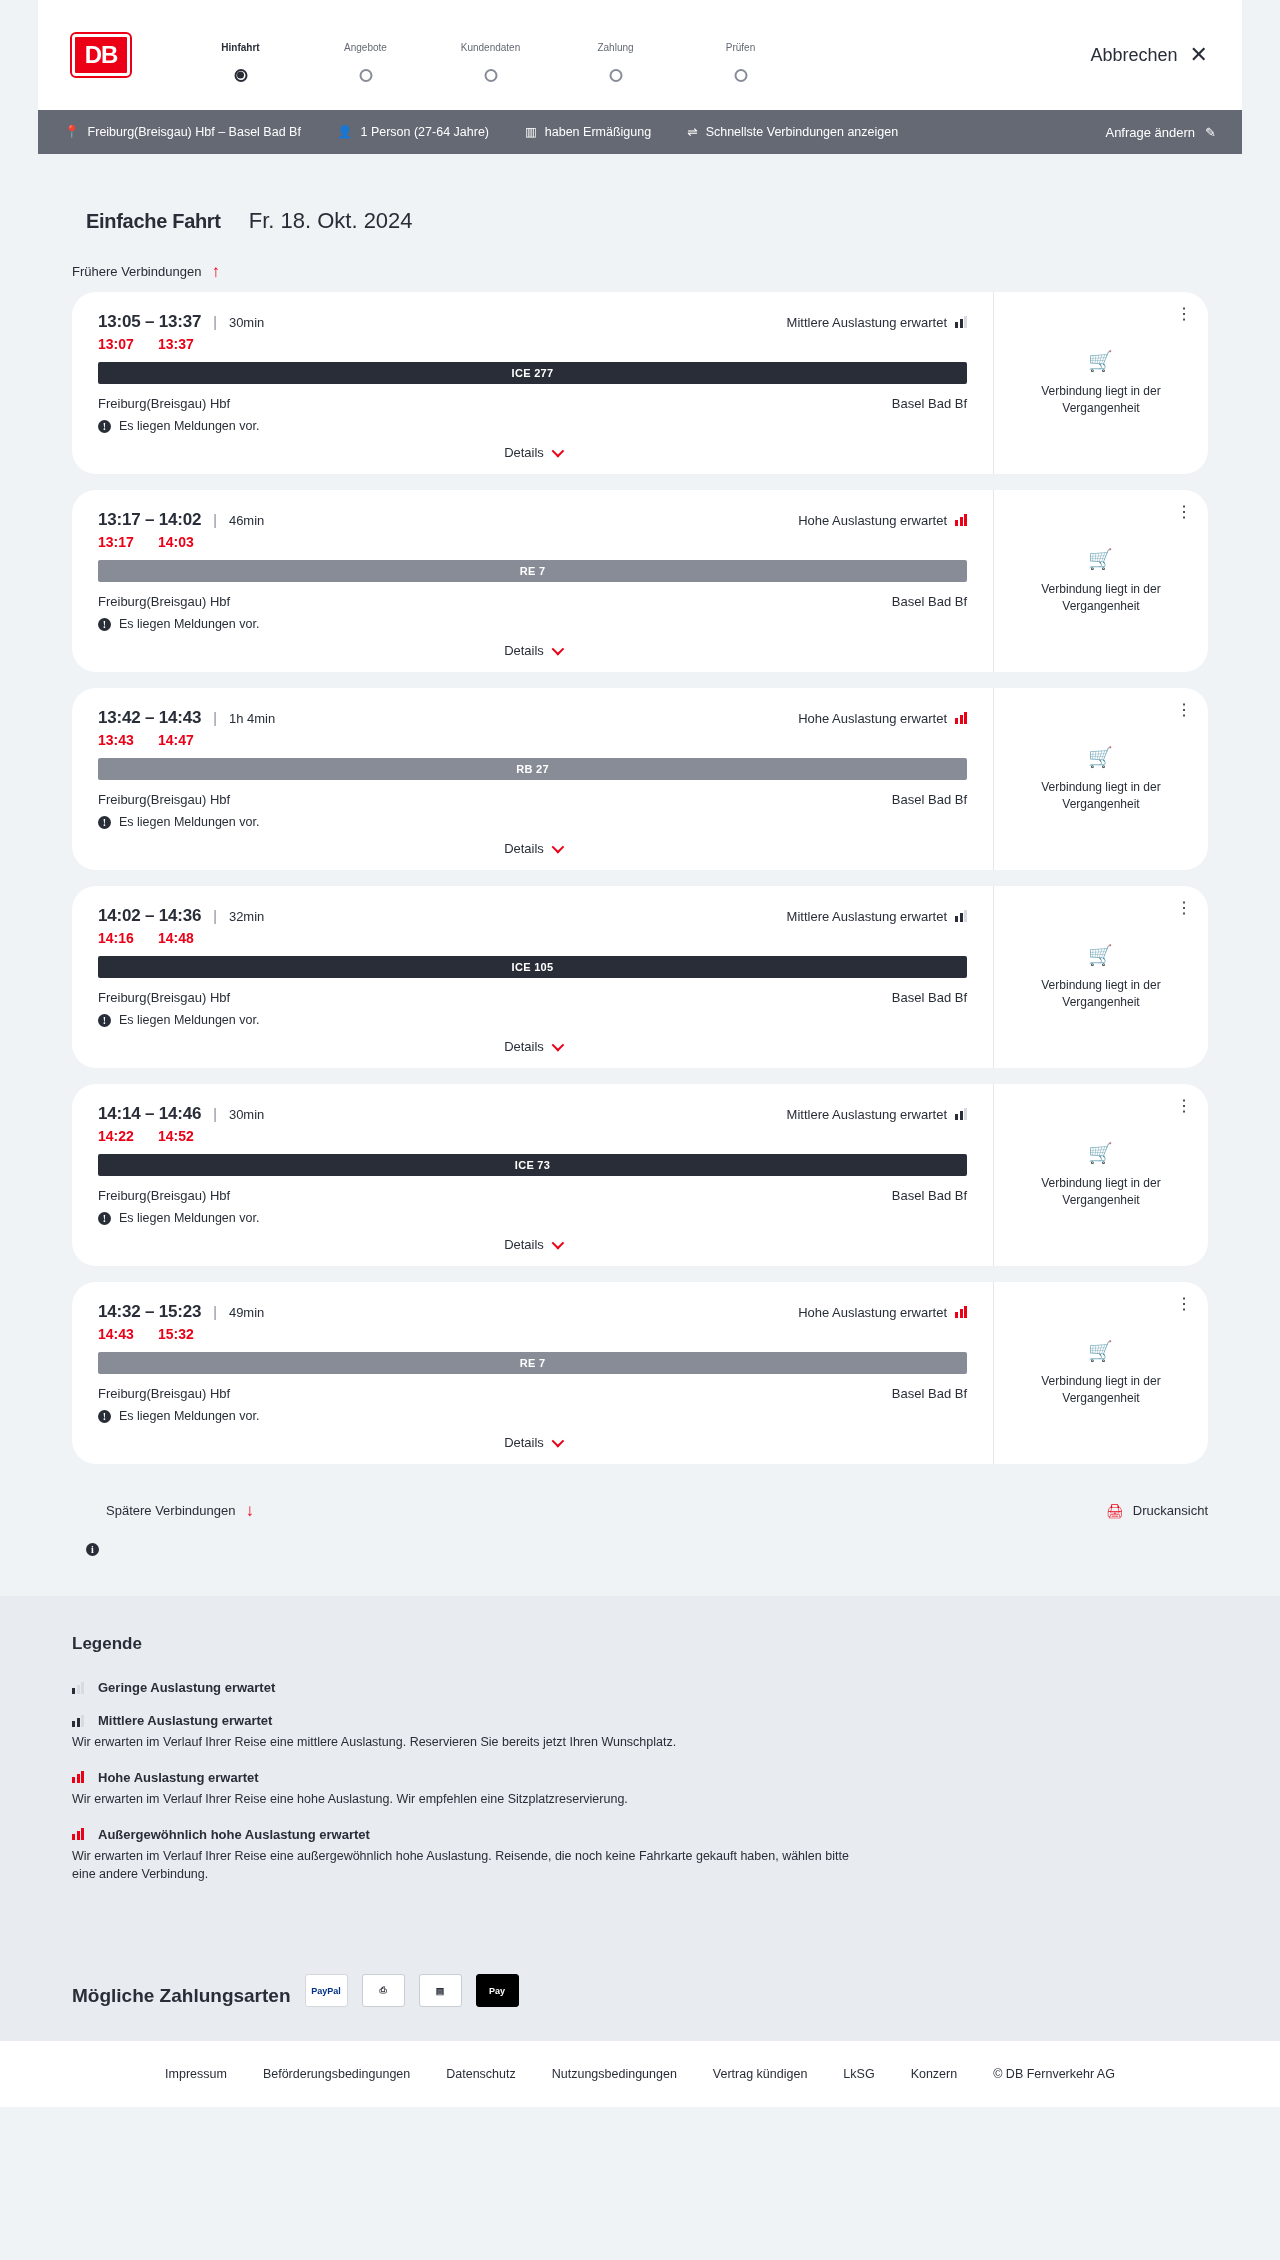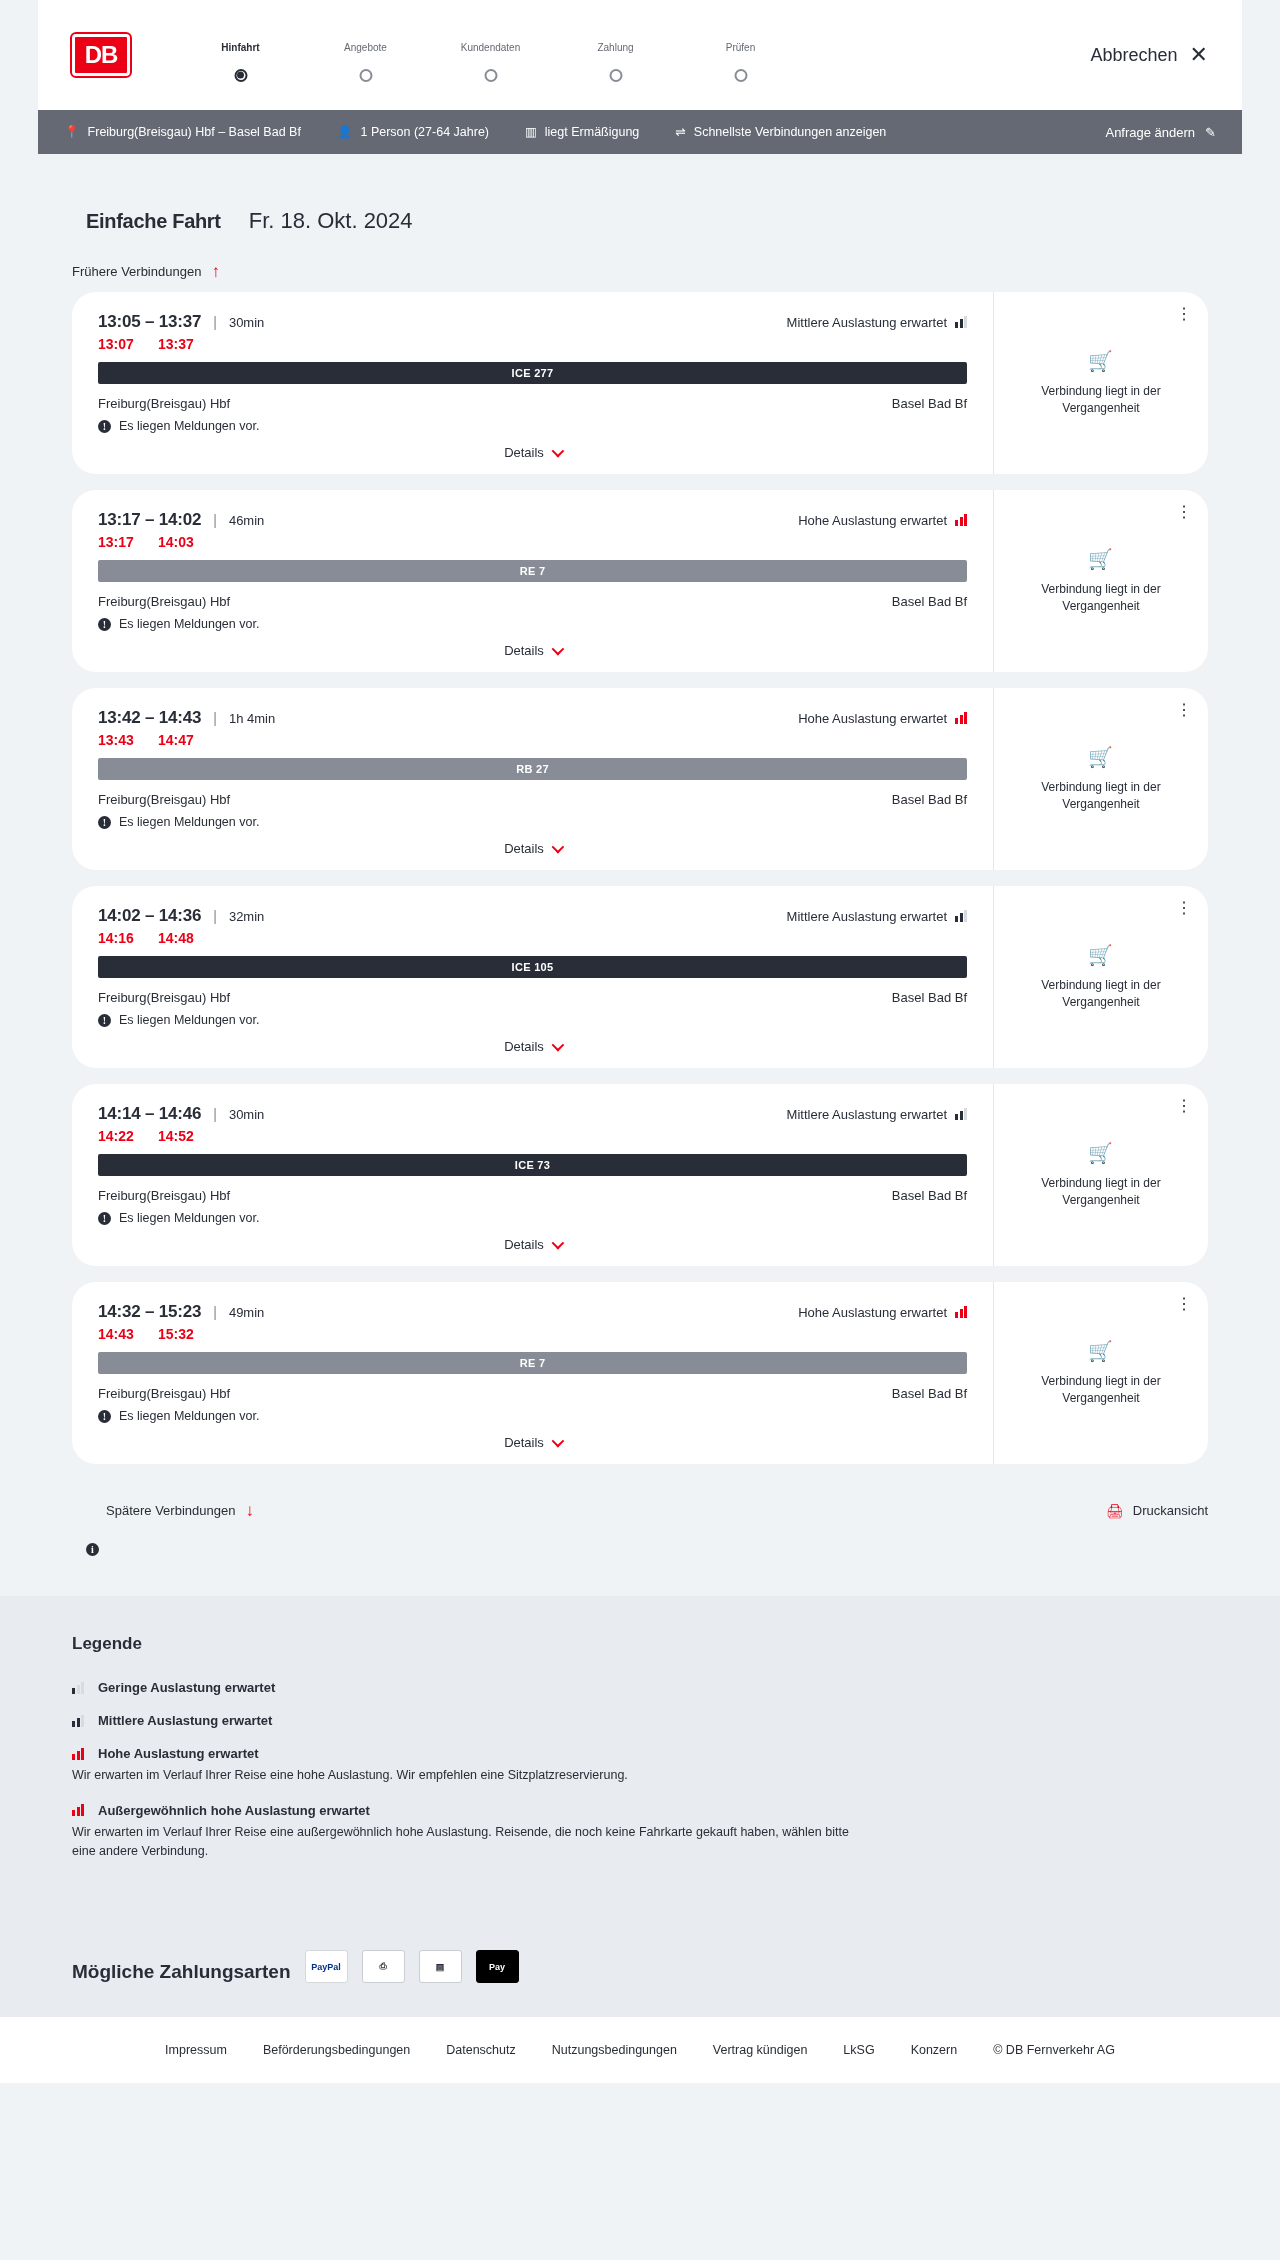--- a/index.html
+++ b/index.html
@@ -415,21 +415,21 @@
     <div class="qb-item">
       <span class="ico">📍</span>
       <span>Freiburg(Breisgau) Hbf – Basel Bad Bf</span>
     </div>
     <div class="qb-item">
       <span class="ico">👤</span>
       <span>1 Person (27-64 Jahre)</span>
     </div>
     <div class="qb-item">
       <span class="ico">▥</span>
-      <span>liegt Ermäßigung</span>
+      <span>haben Ermäßigung</span>
     </div>
     <div class="qb-item">
       <span class="ico">⇌</span>
       <span>Schnellste Verbindungen anzeigen</span>
     </div>
     <div class="qb-spacer"></div>
     <div class="qb-edit">
       <span>Anfrage ändern</span>
       <span class="ico">✎</span>
     </div>
@@ -714,20 +714,21 @@
         </div>
         <div class="leg-item">
           <div class="leg-head">
             <span class="bars lvl2">
               <i></i>
               <i></i>
               <i></i>
             </span>
             <b>Mittlere Auslastung erwartet</b>
           </div>
+          <div class="leg-desc">Wir erwarten im Verlauf Ihrer Reise eine mittlere Auslastung. Reservieren Sie bereits jetzt Ihren Wunschplatz.</div>
         </div>
         <div class="leg-item">
           <div class="leg-head">
             <span class="bars lvl3">
               <i></i>
               <i></i>
               <i></i>
             </span>
             <b>Hohe Auslastung erwartet</b>
           </div>

